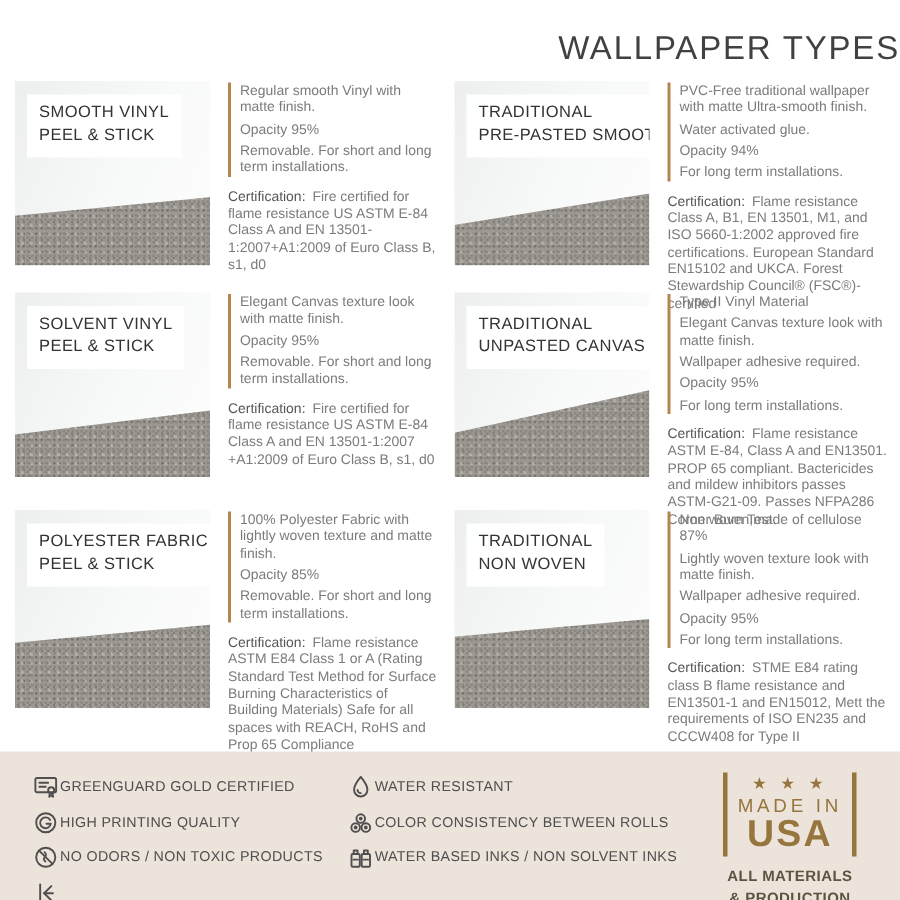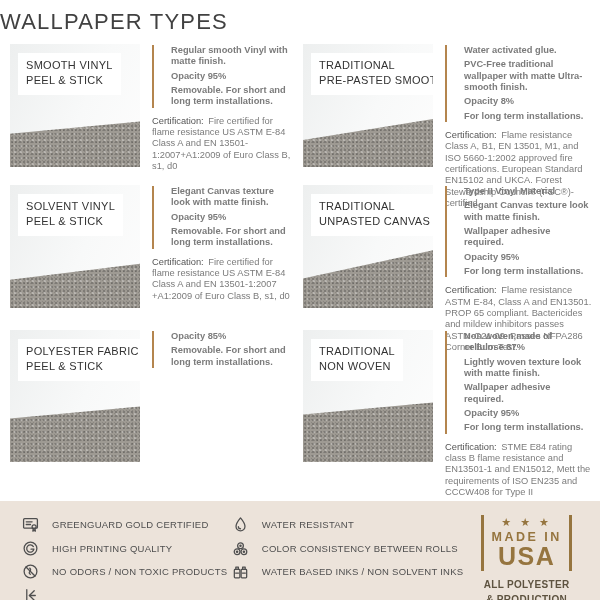--- a/index.html
+++ b/index.html
@@ -11,21 +11,21 @@
     --label-color:#333333;
     --text-color:#7b7b7b;
     --cert-label-color:#555555;
     --icon-color:#4f4f4f;
   }
   *{margin:0;padding:0;box-sizing:border-box;}
   html,body{width:600px;height:600px;background:#ffffff;overflow:hidden;
     font-family:"Liberation Sans",sans-serif;}
   .page{position:relative;width:600px;height:600px;}
 
-  .title{padding-top:9px;text-align:left;font-size:22px;font-weight:500;
+  .title{padding-top:19px;text-align:right;font-size:22px;font-weight:500;
     letter-spacing:1.2px;color:var(--title-color);}
 
   .grid{display:grid;grid-template-columns:300px 300px;
     grid-template-rows:141px 145px 153px;margin-top:9px;}
   .block{display:flex;}
   .block.col-l{padding-left:10px;}
   .block.col-r{padding-left:3px;}
 
   .swatch{position:relative;width:130px;height:123px;flex:0 0 130px;
     background:linear-gradient(115deg,#edefef 0%,#f8f9f9 55%,#fdfdfd 100%);
@@ -44,41 +44,41 @@
   .sw4 .concrete{clip-path:polygon(0 76%,100% 53%,100% 100%,0 100%);}
   .sw5 .concrete{clip-path:polygon(0 67%,100% 58%,100% 100%,0 100%);}
   .sw6 .concrete{clip-path:polygon(0 64%,100% 55%,100% 100%,0 100%);}
 
   .strip{position:absolute;top:9px;left:8px;background:rgba(255,255,255,0.94);
     padding:5px 8px 6px;font-size:11px;line-height:1.4;color:var(--label-color);
     letter-spacing:0.3px;white-space:nowrap;}
 
   .info{flex:1;padding:1px 8px 0 12px;font-size:9.3px;line-height:1.22;
     color:var(--text-color);}
-  .desc{border-left:2px solid var(--accent);padding-left:17px;margin-bottom:8px;font-weight:bold;}
+  .desc{border-left:2px solid var(--accent);padding-left:6px;margin-bottom:8px;}
   .desc p{margin-bottom:3px;}
   .desc p:last-child{margin-bottom:0;}
   .cert strong{color:var(--cert-label-color);font-weight:400;margin-right:2px;text-align:right;}
 
   .footer{position:absolute;left:0;right:0;bottom:0;height:99px;
     background:var(--footer-bg);display:flex;align-items:flex-start;
     padding:12px 14px 0 22px;}
   .feat-col{list-style:none;width:212px;}
   .feat-col.mid{width:238px;}
-  .feat-col li{display:flex;align-items:center;gap:13px;height:23.5px;}
+  .feat-col li{display:flex;align-items:center;gap:1px;height:23.5px;}
   .feat-col .lbl{font-size:9.5px;letter-spacing:0.25px;color:var(--icon-color);}
   .fi{width:17px;height:17px;flex:0 0 17px;display:inline-flex;}
   .fi svg{width:17px;height:17px;stroke:var(--icon-color);fill:none;
     stroke-width:1.2;stroke-linecap:round;stroke-linejoin:round;}
 
   .badge{margin-left:auto;width:120px;text-align:center;padding-top:2px;}
   .badge-box{display:inline-block;border-left:3px solid var(--badge);
     border-right:3px solid var(--badge);padding:1px 7px 2px;color:var(--badge);}
   .stars{font-size:11px;letter-spacing:3px;}
-  .madein{font-size:12.5px;font-weight:700;letter-spacing:2.5px;margin-top:1px;}
+  .madein{font-size:12.5px;font-weight:400;letter-spacing:2.5px;margin-top:1px;}
   .usa{font-size:25px;font-weight:800;letter-spacing:1.5px;line-height:1;}
   .badge-sub{margin-top:7px;font-size:10px;font-weight:700;
     color:var(--badge-sub);line-height:1.45;letter-spacing:0.3px;}
 </style>
 </head>
 <body>
 
 <div class="page">
 
   <h1 class="title">WALLPAPER TYPES</h1>
@@ -109,23 +109,23 @@
     <section class="block col-r row1">
       <div class="swatch sw2">
         <div class="concrete"></div>
         <div class="strip">
           <div>TRADITIONAL</div>
           <div>PRE-PASTED SMOOTH</div>
         </div>
       </div>
       <div class="info">
         <div class="desc">
+          <p>PVC-Free traditional wallpaper with matte Ultra-smooth finish.</p>
           <p>Water activated glue.</p>
-          <p>PVC-Free traditional wallpaper with matte Ultra-smooth finish.</p>
-          <p>Opacity 8%</p>
+          <p>Opacity 94%</p>
           <p>For long term installations.</p>
         </div>
         <p class="cert">
           <strong>Certification:</strong>
           <span>Flame resistance Class A, B1, EN 13501, M1, and ISO 5660-1:2002 approved fire certifications. European Standard EN15102 and UKCA. Forest Stewardship Council® (FSC®)-certified</span>
         </p>
       </div>
     </section>
 
     <section class="block col-l row2">
@@ -175,23 +175,28 @@
     <section class="block col-l row3">
       <div class="swatch sw5">
         <div class="concrete"></div>
         <div class="strip">
           <div>POLYESTER FABRIC</div>
           <div>PEEL &amp; STICK</div>
         </div>
       </div>
       <div class="info">
         <div class="desc">
+          <p>100% Polyester Fabric with lightly woven texture and matte finish.</p>
           <p>Opacity 85%</p>
           <p>Removable.  For short and long term installations.</p>
         </div>
+        <p class="cert">
+          <strong>Certification:</strong>
+          <span>Flame resistance ASTM E84 Class 1 or A (Rating Standard Test Method for Surface Burning Characteristics of Building Materials) Safe for all spaces with REACH, RoHS and Prop 65 Compliance</span>
+        </p>
       </div>
     </section>
 
     <section class="block col-r row3">
       <div class="swatch sw6">
         <div class="concrete"></div>
         <div class="strip">
           <div>TRADITIONAL</div>
           <div>NON WOVEN</div>
         </div>
@@ -296,19 +301,19 @@
       </li>
     </ul>
 
     <div class="badge">
       <div class="badge-box">
         <div class="stars">★ ★ ★</div>
         <div class="madein">MADE IN</div>
         <div class="usa">USA</div>
       </div>
       <div class="badge-sub">
-        <div>ALL POLYESTER</div>
+        <div>ALL MATERIALS</div>
         <div>&amp; PRODUCTION</div>
       </div>
     </div>
 
   </footer>
 </div>
 
 </body></html>

